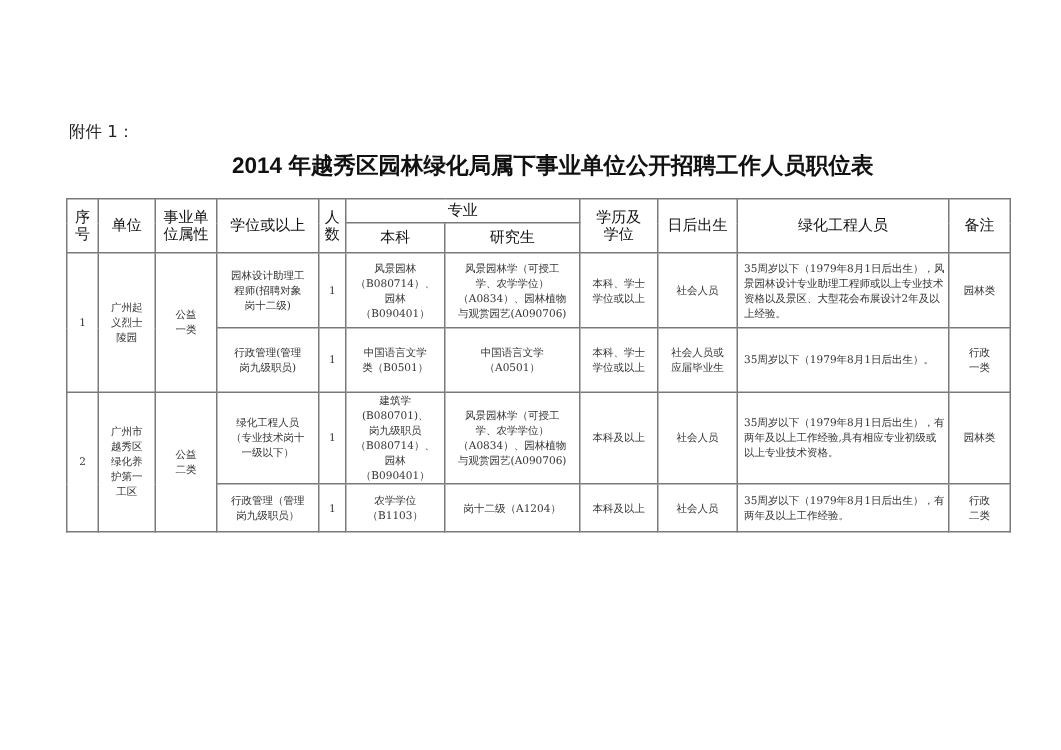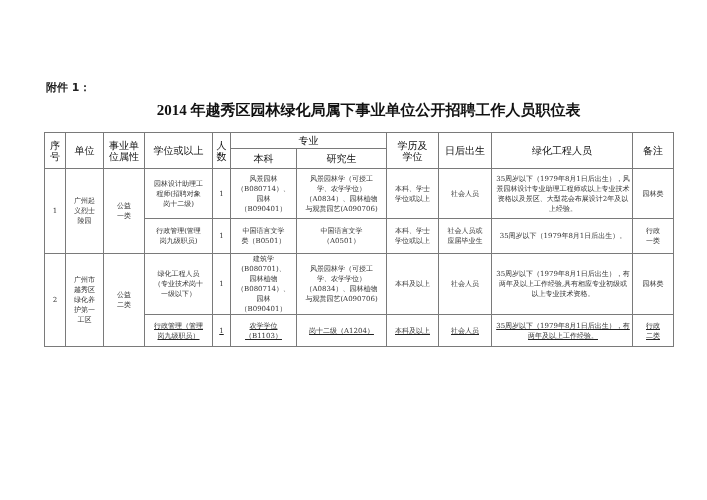--- a/index.html
+++ b/index.html
@@ -1,26 +1,26 @@
 <!DOCTYPE html>
 <html><head>
 <meta charset="utf-8">
 <style>
   html, body { margin: 0; padding: 0; background: #ffffff; }
   body { width: 707px; height: 500px; position: relative; overflow: hidden; font-family: "DejaVu Serif", serif; color: #222; }
-  .attach { position: absolute; left: 46px; top: 80px; font-family: "DejaVu Sans", sans-serif; font-weight: bold; font-size: 11px; color: #222; }
-  .title { position: absolute; left: 0; width: 707px; top: 101px; text-align: center; font-family: Liberation Serif, serif; font-weight: bold; font-size: 15px; color: #111; padding-left: 30px; box-sizing: border-box; }
+  .attach { position: absolute; left: 46px; top: 80px; font-family: "DejaVu Sans", sans-serif; font-weight: normal; font-size: 11px; color: #222; }
+  .title { position: absolute; left: 0; width: 707px; top: 101px; text-align: center; font-family: Liberation Sans, sans-serif; font-weight: bold; font-size: 15px; color: #111; padding-left: 30px; box-sizing: border-box; }
   table { position: absolute; left: 44px; top: 132px; border-collapse: collapse; table-layout: fixed; }
   td, th { border: 1px solid #7a7a7a; text-align: center; vertical-align: middle; padding: 0 2px; overflow: hidden; }
   th { font-family: "DejaVu Sans", sans-serif; font-weight: normal; font-size: 10px; line-height: 11px; color: #111; }
   td { font-family: "DejaVu Serif", serif; font-size: 7px; line-height: 10px; color: #333; }
-  td.left { text-align: center; padding-left: 4px; }
+  td.left { text-align: left; padding-left: 4px; }
   .r-h1 { height: 16px; } .r-h2 { height: 20px; }
-  .r-1a { height: 50px; } .r-1b { height: 35px; }
-  .r-2a { height: 61px; } .r-2b { height: 32px; text-decoration: underline; }
+  .r-1a { height: 50px; } .r-1b { height: 43px; }
+  .r-2a { height: 61px; } .r-2b { height: 32px; }
   .pre { white-space: pre-line; }
 </style>
 </head>
 <body>
 
 <div class="attach">附件 1：</div>
 <div class="title">2014 年越秀区园林绿化局属下事业单位公开招聘工作人员职位表</div>
 
 <table>
   <colgroup>
@@ -108,21 +108,21 @@
 护第一
 工区</td>
     <td rowspan="2" class="pre">公益
 二类</td>
     <td class="pre">绿化工程人员
 （专业技术岗十
 一级以下）</td>
     <td>1</td>
     <td class="pre">建筑学
 (B080701)、
-园林植物
+岗九级职员
 （B080714）、
 园林
 （B090401）</td>
     <td class="pre">风景园林学（可授工
 学、农学学位）
 （A0834）、园林植物
 与观赏园艺(A090706)</td>
     <td>本科及以上</td>
     <td>社会人员</td>
     <td class="left">35周岁以下（1979年8月1日后出生），有两年及以上工作经验,具有相应专业初级或以上专业技术资格。</td>

